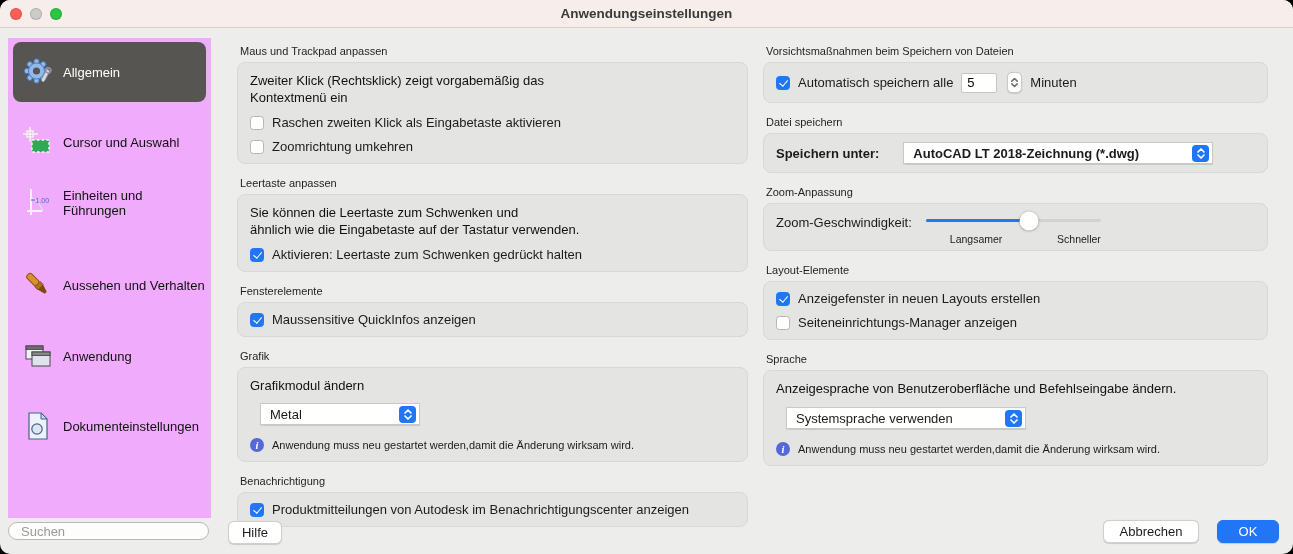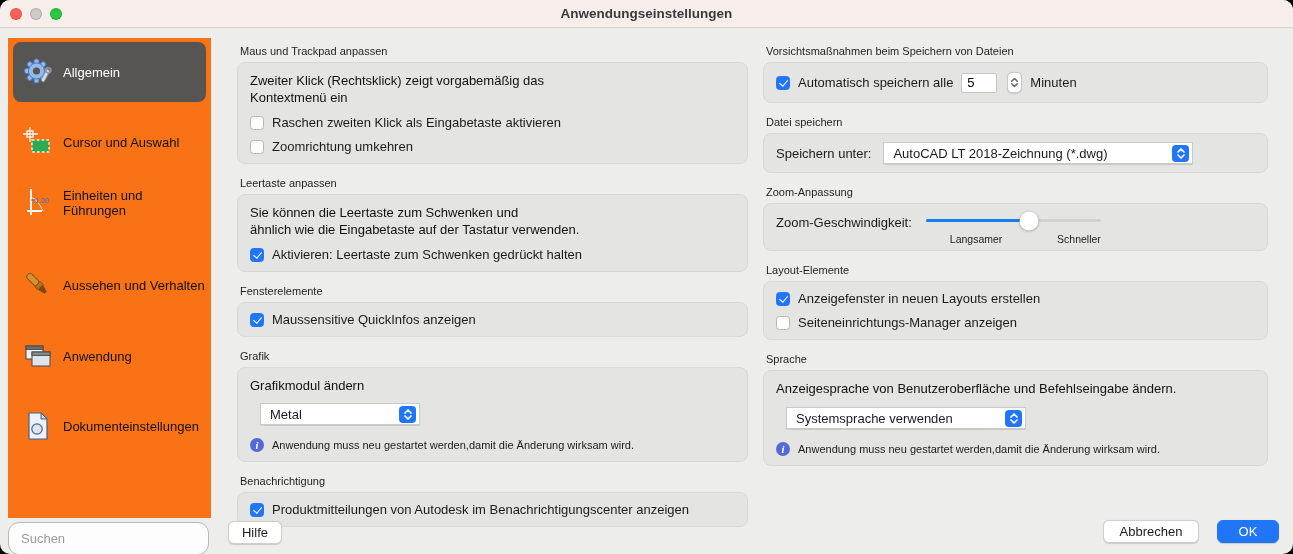--- a/index.html
+++ b/index.html
@@ -10,28 +10,28 @@
     font-family:"Liberation Sans","DejaVu Sans",sans-serif;color:#1b1b1b;
   }
   
   .titlebar{position:absolute;left:0;top:0;width:100%;height:28px;background:#f7eeec;border-bottom:1px solid #d9cfce;}
   .traffic{position:absolute;left:10px;top:8px;display:flex;gap:8px;}
   .dot{width:12px;height:12px;border-radius:50%;border:0.5px solid rgba(0,0,0,.15);}
   .dot.red{background:#ff5f57;} .dot.gray{background:#cdcbc9;} .dot.green{background:#28c840;}
   .win-title{position:absolute;left:0;right:0;top:0;height:28px;line-height:28px;text-align:center;
     font-size:13.5px;font-weight:700;color:#3a3a3a;}
   
-  .sidebar{position:absolute;left:8px;top:38px;width:203px;height:480px;background:#f97316;}
+  .sidebar{position:absolute;left:8px;top:38px;width:203px;height:480px;background:#f0abfc;}
   .side-item{position:absolute;left:5px;width:193px;display:flex;align-items:center;padding-left:8px;gap:8px;
     font-size:13px;color:#111;cursor:default;}
   .side-item.selected{background:#575551;border-radius:8px;color:#fff;}
   .side-icon{width:34px;height:34px;flex:0 0 34px;display:flex;align-items:center;justify-content:center;}
   .side-label{line-height:15px;max-width:146px;}
   
-  .search{position:absolute;left:8px;top:522px;width:201px;height:33px;border-radius:11px;
+  .search{position:absolute;left:8px;top:522px;width:201px;height:18px;border-radius:11px;
     border:1px solid #b9b9b7;background:#fdfdfd;padding:0 12px;font-size:13px;color:#701a75;outline:none;
     font-family:inherit;}
   .search::placeholder{color:#9a9a9a;}
   .btn{position:absolute;height:23px;border-radius:6px;border:1px solid #cfcfcd;background:#fff;
     font-size:13px;color:#1b1b1b;display:flex;align-items:center;justify-content:center;
     box-shadow:0 0.5px 1px rgba(0,0,0,.15);cursor:default;font-family:inherit;}
   .btn.help{left:228px;top:521px;width:54px;}
   .btn.cancel{left:1103px;top:520px;width:96px;}
   .btn.ok{left:1217px;top:520px;width:62px;background:#2076f6;border-color:#2076f6;color:#fff;}
   
@@ -264,21 +264,21 @@
             </svg>
           </span>
           <span>Minuten</span>
         </div>
       </div>
     </div>
 
     <div class="sec">
       <div class="sec-label">Datei speichern</div>
       <div class="box" style="padding-top:8px;padding-bottom:8px;">
-        <div class="row" style="gap:12px;font-size:13px;">
+        <div class="row" style="gap:24px;font-size:13px;font-weight:bold;">
           <span>Speichern unter:</span>
           <span class="popup" style="width:310px;">
             <span class="pv">AutoCAD LT 2018-Zeichnung (*.dwg)</span>
             <span class="chev">
               <svg width="10" height="13" viewBox="0 0 10 13" fill="none" stroke="#fff" stroke-width="1.7" stroke-linecap="round" stroke-linejoin="round">
                 <path d="M2 5 L5 2 L8 5"></path>
                   <path d="M2 8 L5 11 L8 8"></path>
               </svg>
             </span>
           </span>

